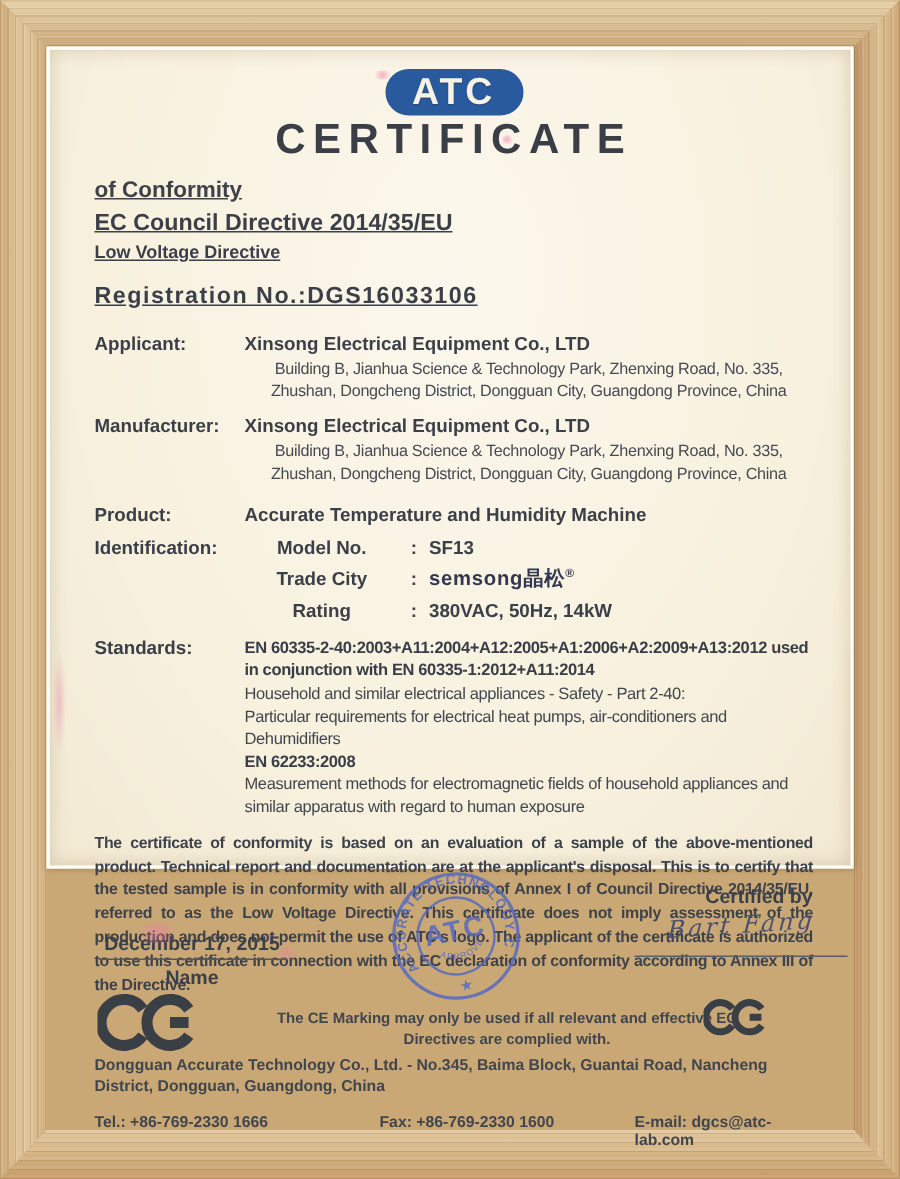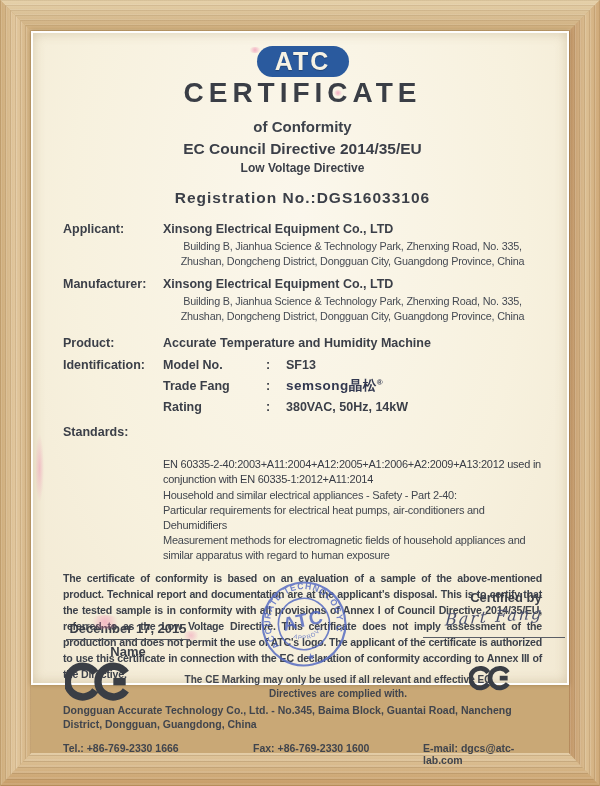--- a/index.html
+++ b/index.html
@@ -33,29 +33,29 @@
   }
   .frame-right{
     left:569px;top:0;width:31px;height:786px;
     background:
       repeating-linear-gradient(90deg, rgba(120,85,45,.16) 0 1px, rgba(255,255,255,.12) 1px 2px, transparent 2px 5px),
       linear-gradient(90deg,#c09465 0%,#dcbf93 55%,#cfa978 100%);
     clip-path:polygon(100% 0,100% 100%,0 calc(100% - 33px),0 31px);
   }
   
   .paper{
-    position:absolute;left:31px;top:31px;width:538px;height:654px;z-index:2;
+    position:absolute;left:31px;top:31px;width:538px;height:548px;z-index:2;
     background:radial-gradient(ellipse at 50% 28%, #fbf7ec 0%, #f7f1de 60%, #f2e9d3 100%);
     border:2px solid rgba(255,255,255,.95);
     box-sizing:border-box;
     box-shadow:inset 0 0 12px rgba(140,110,60,.28), 0 0 4px rgba(90,60,20,.35);
     padding:0 25px 0 30px;
     color:#3b3f48;
   }
-  .center{text-align:center;}
+  .center{text-decoration:underline;}
   
   .logo-pill{
     width:92px;height:31px;margin:13px auto 0;border-radius:16px;
     background:#2a5a9e;color:#f6f2e4;font-weight:bold;font-size:25px;
     display:flex;align-items:center;justify-content:center;letter-spacing:2px;
     text-shadow:0 1px 1px rgba(0,0,0,.25);
   }
   .cert-title{
     font-size:28px;font-weight:bold;letter-spacing:5px;color:#3a3e46;
     text-align:center;margin-top:1px;line-height:1.1;
@@ -68,27 +68,27 @@
   .row{display:flex;align-items:flex-start;}
   .row .lbl{width:100px;flex:none;font-weight:bold;font-size:12.5px;}
   .row .val{flex:1;}
   .name-line{font-weight:bold;font-size:12.5px;}
   .addr{font-size:10.8px;letter-spacing:-0.2px;line-height:1.4;margin-top:3px;color:#454a53;text-align:center;}
   .m-applicant{margin-top:15px;}
   .m-manufacturer{margin-top:8px;}
   .m-product{margin-top:12px;justify-content:flex-end;}
   .m-ident{margin-top:8px;}
   .m-standards{margin-top:6px;}
-  .id-row{display:flex;font-size:12.5px;font-weight:bold;margin-bottom:5px;align-items:baseline;}
+  .id-row{display:flex;font-size:12.5px;font-weight:bold;margin-bottom:5px;align-items:baseline;text-align:center;}
   .id-name{width:103px;flex:none;}
   .id-sep{width:20px;flex:none;}
   .trade-logo{font-weight:bold;color:#323850;letter-spacing:.5px;font-size:13.5px;}
   .trade-logo sup{font-size:8px;}
   .std-line{font-size:11px;letter-spacing:-0.25px;line-height:1.38;color:#42474f;}
-  .std-bold{font-weight:normal;color:#393d46;margin-top:32px;}
+  .std-bold{font-weight:bold;color:#393d46;}
   .paragraph{
     margin-top:8px;font-size:10.6px;font-weight:bold;letter-spacing:-0.2px;
     line-height:1.5;text-align:justify;color:#3d424b;
   }
   
   .stamp{position:absolute;left:226px;top:546px;width:90px;height:90px;transform:rotate(-12deg);opacity:.82;z-index:5;}
   .certified{position:absolute;left:398px;top:557px;width:150px;text-align:center;font-size:13px;font-weight:bold;}
   .sig-wrap{
     position:absolute;left:390px;top:568px;width:142px;height:36px;
     border-bottom:1.5px solid #5a5e66;text-align:center;
@@ -168,38 +168,39 @@
 
     <div class="row m-ident">
       <div class="lbl">Identification:</div>
       <div class="val">
         <div class="id-row">
           <span class="id-name">Model No.</span>
           <span class="id-sep">:</span>
           <span>SF13</span>
         </div>
         <div class="id-row">
-          <span class="id-name">Trade Fang</span>
+          <span class="id-name">Trade City</span>
           <span class="id-sep">:</span>
           <span class="trade-logo"><span>semsong晶松</span><sup>®</sup></span>
         </div>
         <div class="id-row">
           <span class="id-name">Rating</span>
           <span class="id-sep">:</span>
           <span>380VAC, 50Hz, 14kW</span>
         </div>
       </div>
     </div>
 
     <div class="row m-standards">
       <div class="lbl">Standards:</div>
       <div class="val">
         <div class="std-line std-bold">EN 60335-2-40:2003+A11:2004+A12:2005+A1:2006+A2:2009+A13:2012 used in conjunction with EN 60335-1:2012+A11:2014</div>
         <div class="std-line">Household and similar electrical appliances - Safety - Part 2-40:</div>
         <div class="std-line">Particular requirements for electrical heat pumps, air-conditioners and Dehumidifiers</div>
+        <div class="std-line std-bold">EN 62233:2008</div>
         <div class="std-line">Measurement methods for electromagnetic fields of household appliances and similar apparatus with regard to human exposure</div>
       </div>
     </div>
 
     <div class="paragraph">The certificate of conformity is based on an evaluation of a sample of the above-mentioned product. Technical report and documentation are at the applicant's disposal. This is to certify that the tested sample is in conformity with all provisions of Annex I of Council Directive 2014/35/EU, referred to as the Low Voltage Directive. This certificate does not imply assessment of the production and does not permit the use of ATC's logo. The applicant of the certificate is authorized to use this certificate in connection with the EC declaration of conformity according to Annex III of the Directive.</div>
 
     <svg class="stamp" viewBox="0 0 100 100">
       <circle cx="50" cy="50" r="46" fill="none" stroke="#5268c2" stroke-width="2.4"></circle>
       <circle cx="50" cy="50" r="28.5" fill="none" stroke="#5268c2" stroke-width="1.8"></circle>
       <path id="ringPath" d="M 18.7,68 A 37,37 0 1 1 81.3,68" fill="none"></path>

